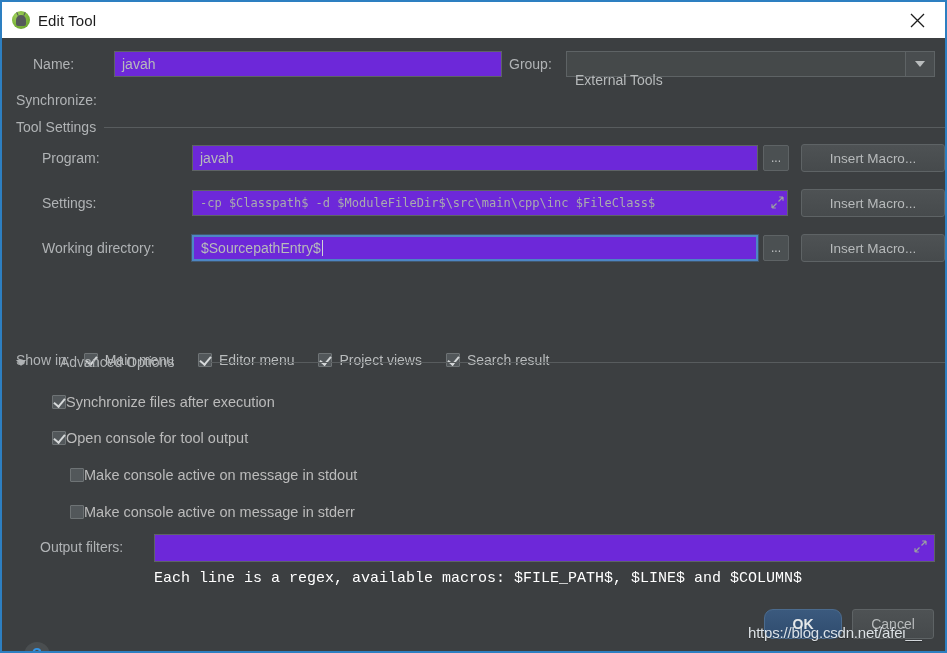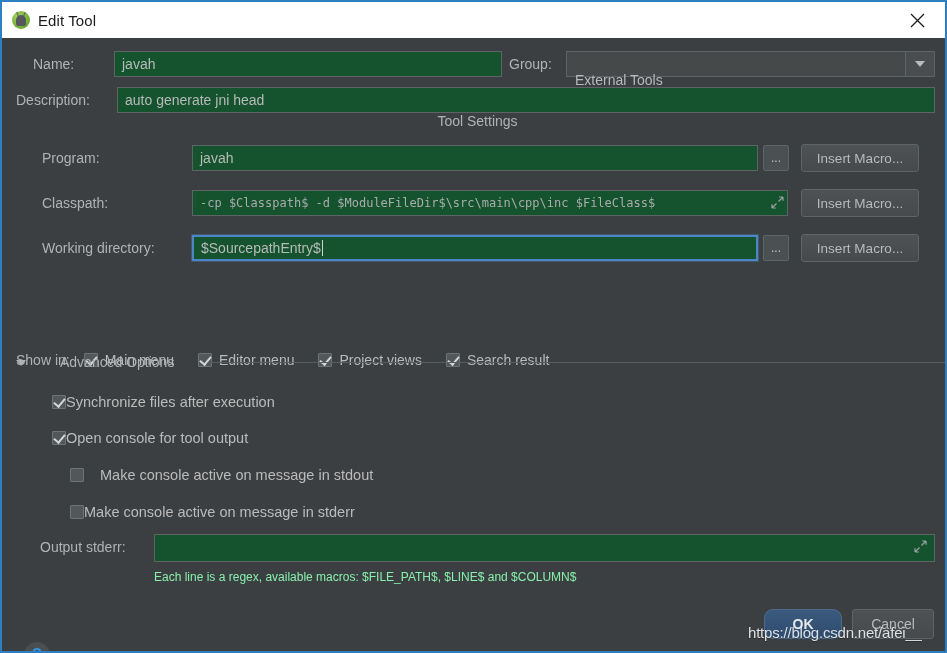--- a/index.html
+++ b/index.html
@@ -92,21 +92,21 @@
   }
 
   .lbl {
     color: #b0b3b5;
     font-size: 14px;
     white-space: nowrap;
   }
 
   .field {
     box-sizing: border-box;
-    background: #14532d;
+    background: #6d28d9;
     border: 1px solid #5e6365;
     color: #b7babb;
     font-size: 14px;
     padding: 3px 7px;
     height: 26px;
     line-height: 19px;
     display: flex;
     align-items: center;
     overflow: hidden;
     white-space: nowrap;
@@ -251,21 +251,21 @@
     color: #c0c3c4;
     display: flex;
     align-items: center;
     justify-content: center;
     font-size: 12px;
     line-height: 10px;
   }
   .macro-btn {
     position: absolute;
     left: 797px;
-    width: 118px;
+    width: 144px;
     height: 28px;
     box-sizing: border-box;
     background: linear-gradient(#4e5254, #464a4c);
     border: 1px solid #5e6365;
     border-radius: 3px;
     color: #b7babb;
     font-size: 13.5px;
     display: flex;
     align-items: center;
     justify-content: center;
@@ -338,22 +338,23 @@
   .of-row .of-lbl { position: absolute; left: 36px; top: 5px; }
   .of-field {
     position: absolute;
     left: 150px; top: 0;
     width: 781px;
     height: 28px;
   }
   .hint {
     position: absolute;
     left: 150px; top: 532px;
-    color: #86efac;
-    font-size: 12px;
+    color: #ffffff;
+    font-size: 15px;
+    font-family: Liberation Mono, monospace;
   }
 
   
   .help-btn {
     position: absolute;
     left: 20px; top: 604px;
     width: 26px; height: 26px;
     border-radius: 50%;
     background: #4a4e50;
     color: #3592e0;
@@ -431,40 +432,39 @@
       <span class="lbl lbl-group">Group:</span>
       <div class="combo-group">
         <span class="val">External Tools</span>
         <span class="combo-arrow">
             <i></i>
           </span>
       </div>
     </div>
 
     <div class="row-desc">
-      <span class="lbl lbl-desc">Description:</span>
-      <div class="field fld-desc">auto generate jni head</div>
-    </div>
-
-    <div class="group-head" style="top:75px;flex-direction:column;">
+      <span class="lbl lbl-desc">Synchronize:</span>
+    </div>
+
+    <div class="group-head" style="top:81px;">
       <span class="gh-text">Tool Settings</span>
       <span class="gh-line"></span>
     </div>
 
     <div class="ts-row" style="top:107px;">
       <span class="lbl ts-lbl">Program:</span>
       <div class="field ts-field">javah</div>
       <div class="sq-btn" style="left:759px;top:0;">
         <span>...</span>
       </div>
       <div class="macro-btn" style="top:-1px;">Insert Macro...</div>
     </div>
 
     <div class="ts-row" style="top:152px;">
-      <span class="lbl ts-lbl">Classpath:</span>
+      <span class="lbl ts-lbl">Settings:</span>
       <div class="field ts-field mono" style="width:596px;position:absolute;">
         <span>-cp $Classpath$ -d $ModuleFileDir$\src\main\cpp\inc $FileClass$</span>
       </div>
       <span class="expand-ico" style="left:767px;top:6px;right:auto;">
         <svg width="13" height="13" viewBox="0 0 13 13">
           <path d="M12 1 L7.5 5.5 M12 1 L8.2 1 M12 1 L12 4.8" stroke="#9aa0a2" stroke-width="1.2" fill="none"></path>
           <path d="M1 12 L5.5 7.5 M1 12 L4.8 12 M1 12 L1 8.2" stroke="#9aa0a2" stroke-width="1.2" fill="none"></path>
         </svg>
       </span>
       <div class="macro-btn" style="top:-1px;">Insert Macro...</div>
@@ -510,31 +510,31 @@
     </div>
 
     <div class="adv-row" style="left:48px;top:356px;">
       <span class="cbox checked"></span>
       <span class="cb-label">Synchronize files after execution</span>
     </div>
     <div class="adv-row" style="left:48px;top:392px;">
       <span class="cbox checked"></span>
       <span class="cb-label">Open console for tool output</span>
     </div>
-    <div class="adv-row" style="left:66px;top:429px;gap:16px;">
+    <div class="adv-row" style="left:66px;top:429px;">
       <span class="cbox"></span>
       <span class="cb-label">Make console active on message in stdout</span>
     </div>
     <div class="adv-row" style="left:66px;top:466px;">
       <span class="cbox"></span>
       <span class="cb-label">Make console active on message in stderr</span>
     </div>
 
     <div class="of-row">
-      <span class="lbl of-lbl">Output stderr:</span>
+      <span class="lbl of-lbl">Output filters:</span>
       <div class="field of-field">
         <span></span>
         <span class="expand-ico">
           <svg width="13" height="13" viewBox="0 0 13 13">
             <path d="M12 1 L7.5 5.5 M12 1 L8.2 1 M12 1 L12 4.8" stroke="#9aa0a2" stroke-width="1.2" fill="none"></path>
             <path d="M1 12 L5.5 7.5 M1 12 L4.8 12 M1 12 L1 8.2" stroke="#9aa0a2" stroke-width="1.2" fill="none"></path>
           </svg>
         </span>
       </div>
     </div>

